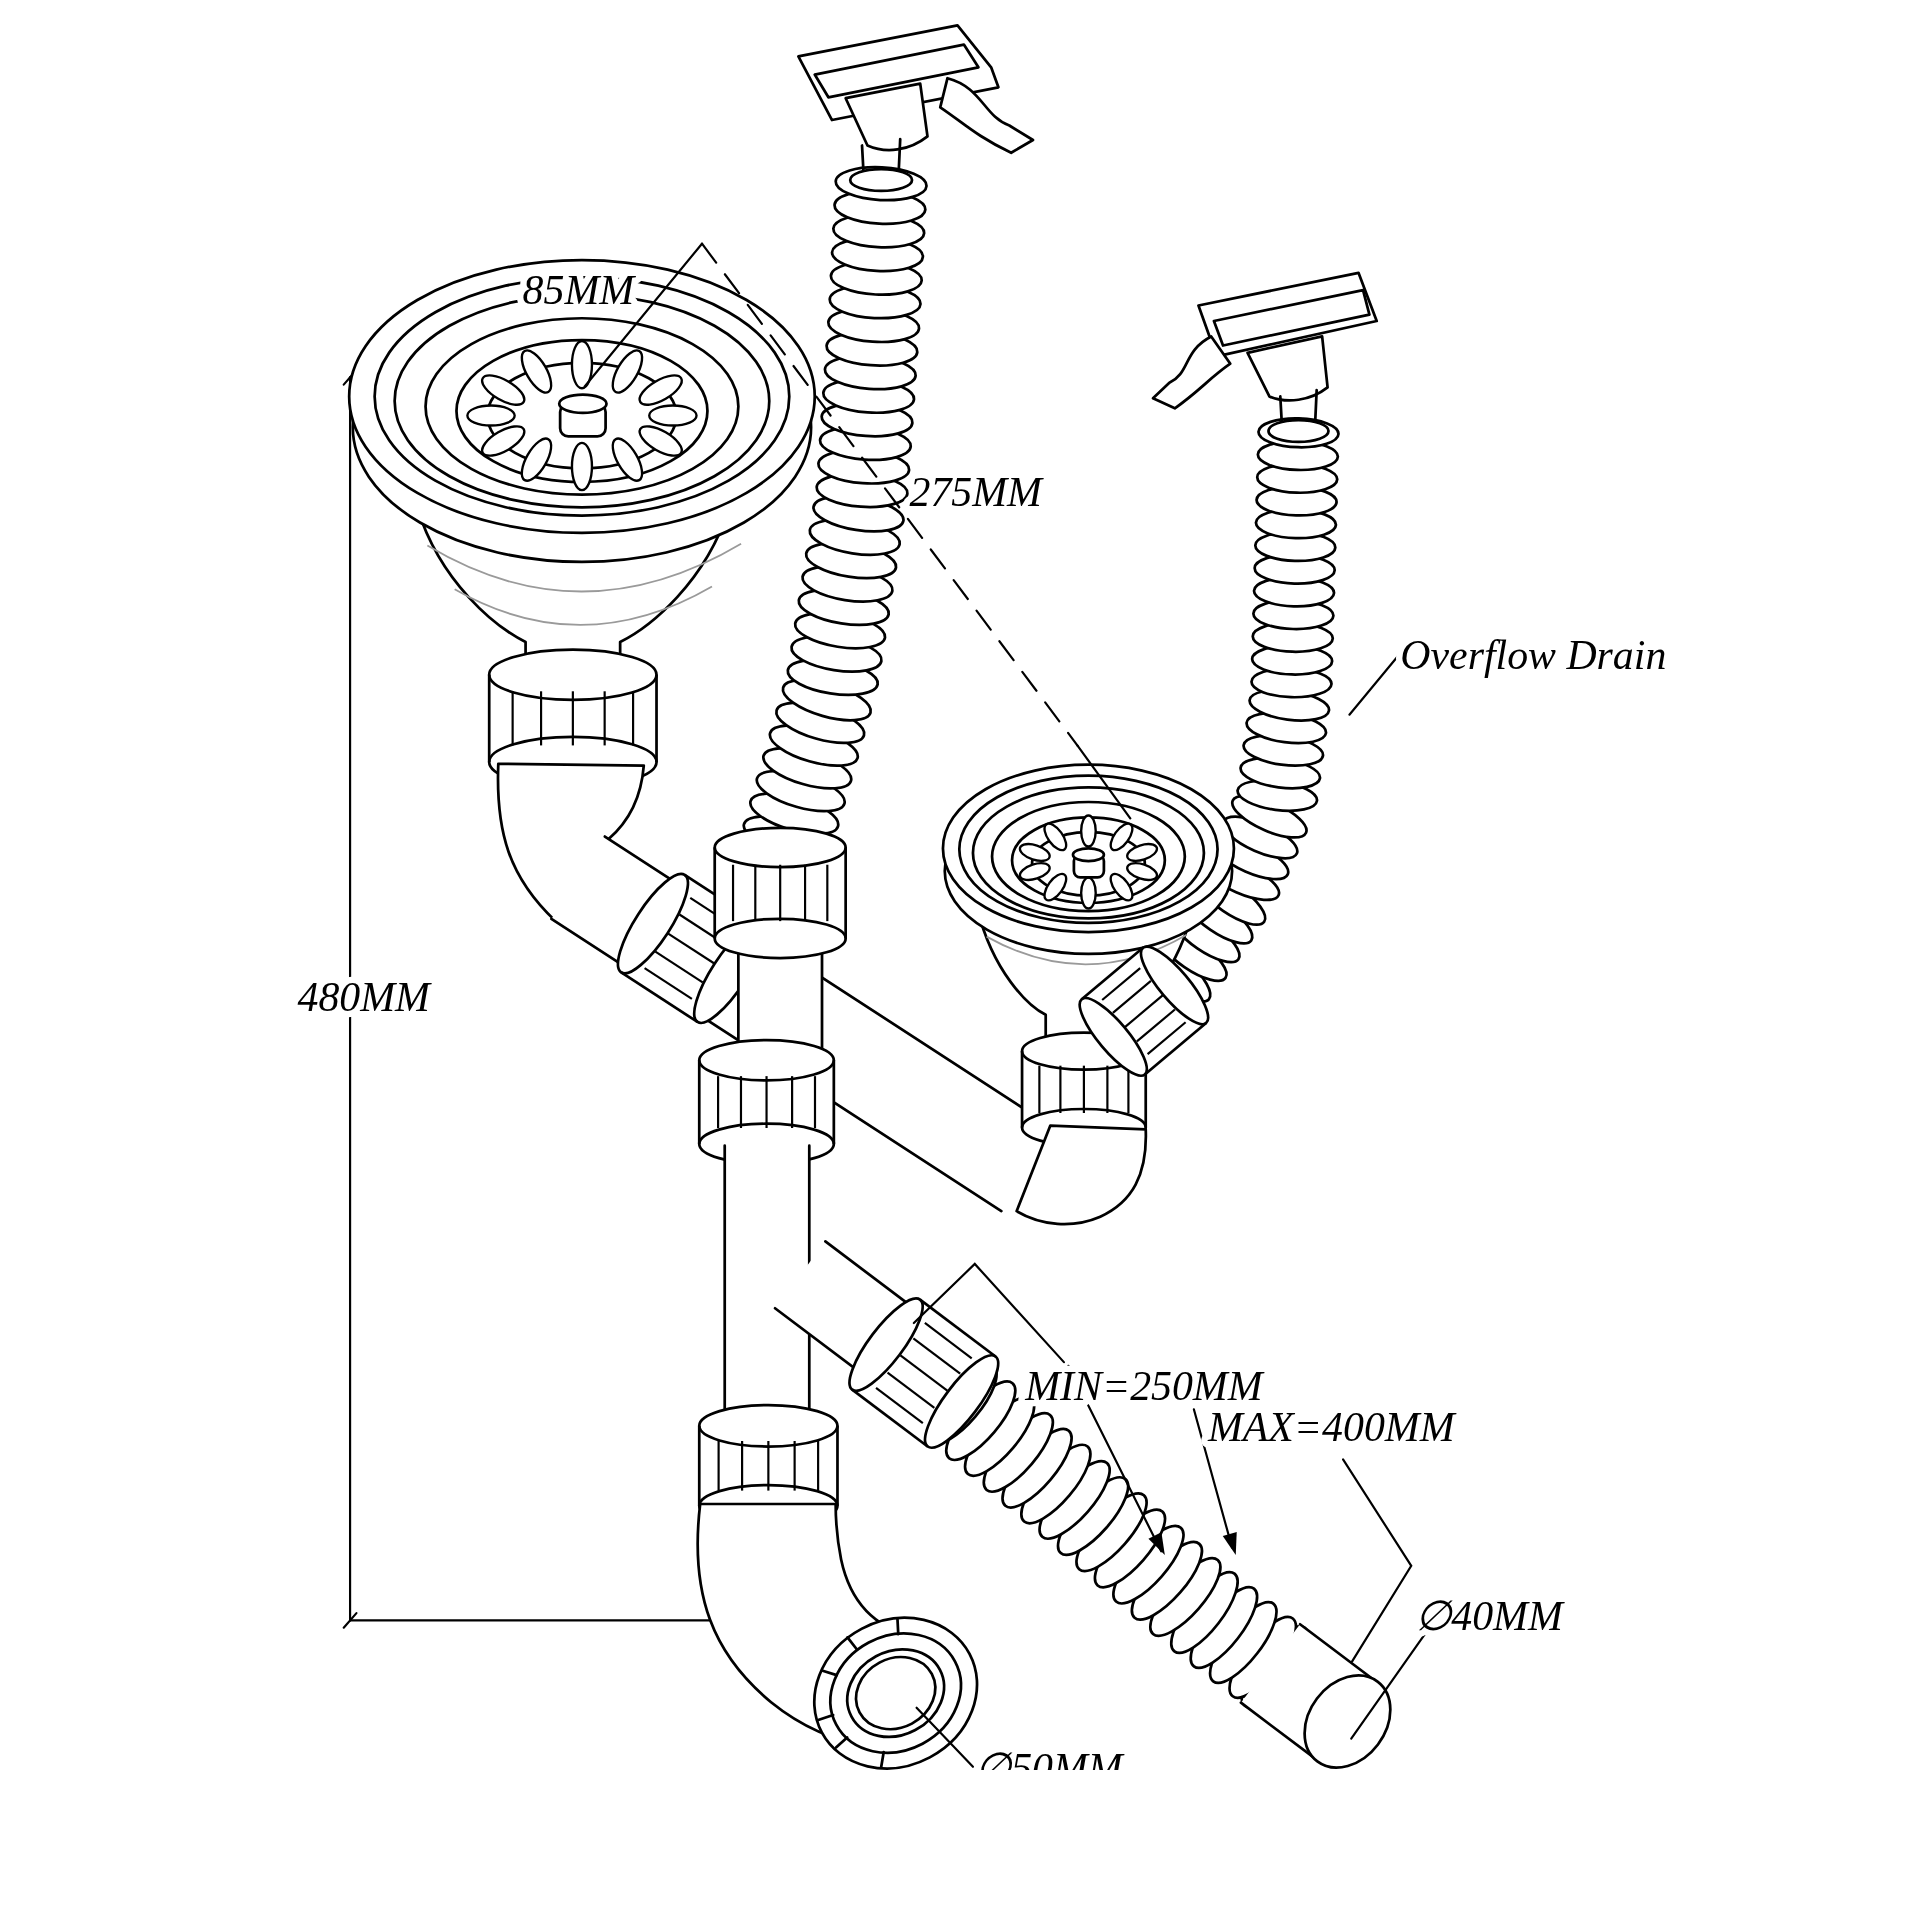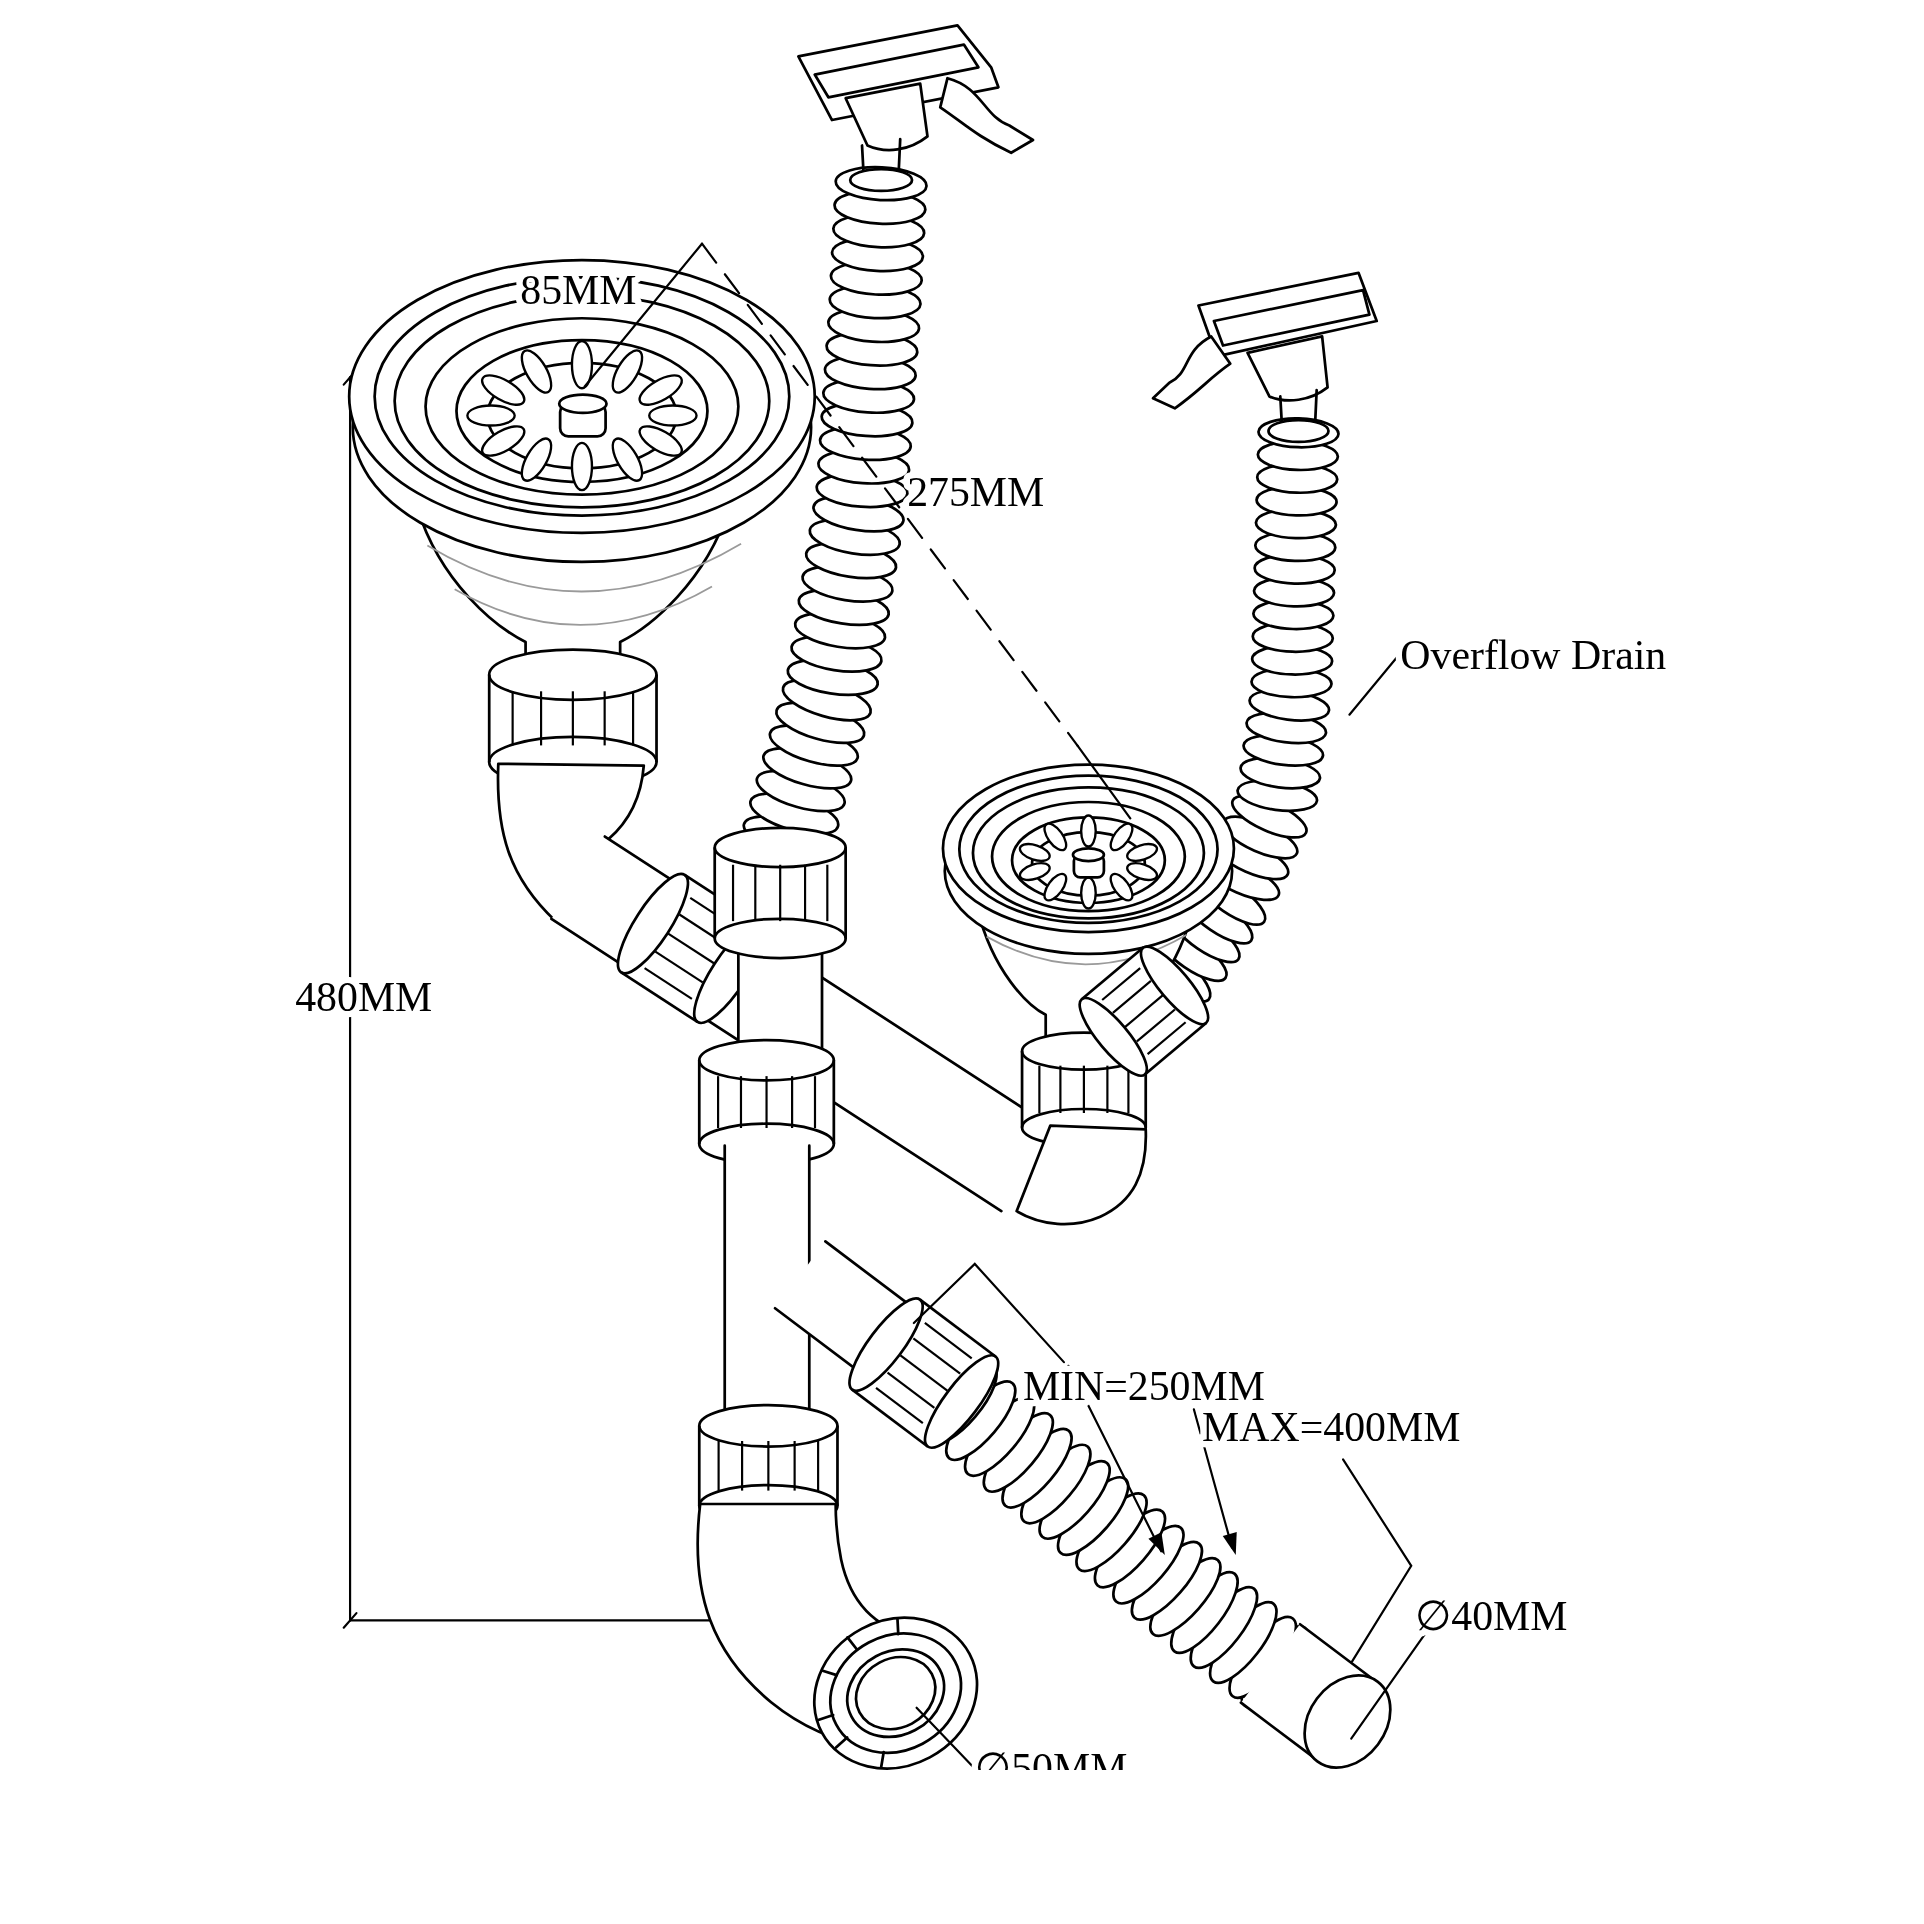--- a/index.html
+++ b/index.html
@@ -1,16 +1,16 @@
 <!DOCTYPE html>
 <html style="font-size:14.5px"><head>
 <meta charset="utf-8">
 <style>
   html,body{margin:0;padding:0;background:#fff;}
-  .stage{width:1925px;height:1770px;background:#fff;position:relative;}
+  .stage{width:1925px;height:1770px;background:#fff;position:relative;font-style:italic;}
   svg{display:block;}
   .ln{stroke:#000;fill:none;stroke-width:3;stroke-linecap:round;}
   .lnf{stroke:#000;fill:#fff;stroke-width:3;stroke-linejoin:round;}
   .thin{stroke:#9a9a9a;fill:none;stroke-width:2;}
   .dim{stroke:#000;fill:none;stroke-width:2.4;stroke-linecap:round;}
   .dimtxt{font-family:"Liberation Serif","DejaVu Serif",serif;font-size:46px;fill:#000;
           paint-order:stroke;stroke:#fff;stroke-width:14px;stroke-linejoin:round;}
   .arrow{fill:#000;stroke:none;}
 </style>
 </head>

